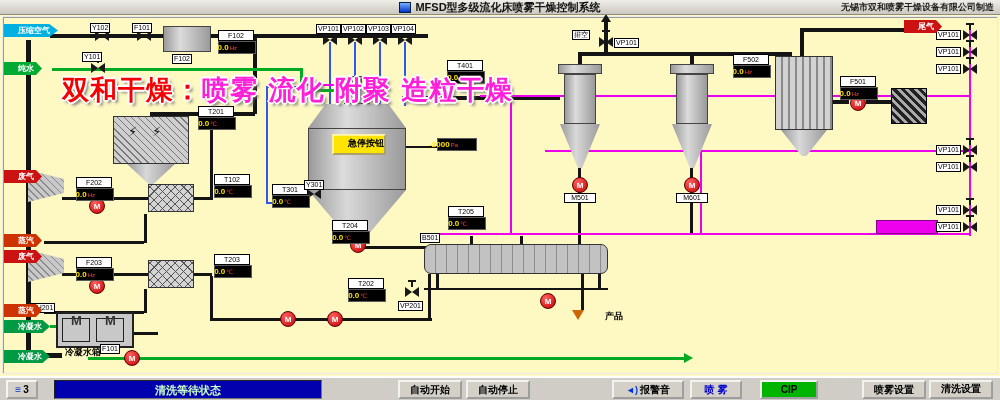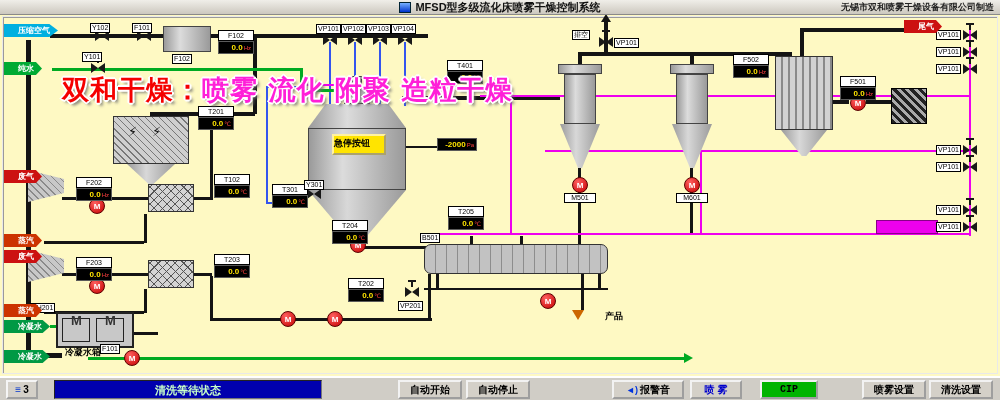--- a/index.html
+++ b/index.html
@@ -30,37 +30,37 @@
   .darkbox{background:repeating-linear-gradient(45deg,#222 0 3px,#aaa 3px 6px);border:1px solid #000;}
   .bolt{position:absolute;z-index:4;font-size:13px;color:#111;}
   
   .label{position:absolute;background:#fff;border:1px solid #000;font-size:7px;line-height:8px;
          padding:0 1px;white-space:nowrap;z-index:7;color:#000;}
   .label.plain{background:transparent;border:none;font-size:9px;font-weight:bold;}
   .label.motor{background:transparent;border:none;font-size:13px;font-weight:bold;color:#333;}
   .disp{position:absolute;z-index:7;}
   .disp .nm{display:block;background:#fff;border:1px solid #000;font-size:7px;line-height:9px;text-align:center;color:#000;}
   .disp .val{display:flex;justify-content:flex-end;align-items:center;background:#000;border:1px solid #5a5a5a;
-             height:11px;color:#ffe400;font-size:8px;font-weight:bold;padding:0 2px;}
+             height:11px;color:#ffe400;font-size:8px;font-weight:bold;padding:0 18px;}
   .disp .un{color:#ff4040;font-size:6px;margin-left:1px;font-weight:normal;}
   .valve{position:absolute;width:14px;height:10px;z-index:6;cursor:pointer;}
   .valve i{position:absolute;display:block;background:#181818;}
   .valve .vl{left:0;top:0;width:7px;height:10px;clip-path:polygon(0 0,100% 50%,0 100%);}
   .valve .vr{right:0;top:0;width:7px;height:10px;clip-path:polygon(100% 0,0 50%,100% 100%);}
   .valve .vs{left:6px;top:-5px;width:2px;height:5px;}
   .valve .vh{left:3px;top:-7px;width:8px;height:2px;}
   .pump{position:absolute;width:14px;height:14px;border-radius:50%;z-index:6;cursor:pointer;
         background:radial-gradient(circle at 35% 30%,#ff6060,#c40000);border:1px solid #5c0000;
         color:#fff;font-size:8px;font-weight:bold;display:flex;align-items:center;justify-content:center;}
   .pump .pl{position:absolute;top:15px;left:-9px;width:30px;text-align:center;background:#fff;
             border:1px solid #000;font-size:7px;line-height:8px;color:#000;font-weight:normal;}
   .stream{position:absolute;height:13px;color:#fff;font-weight:bold;font-size:8px;line-height:13px;
           padding-left:14px;z-index:7;clip-path:polygon(0 0,84% 0,100% 50%,84% 100%,0 100%);box-sizing:border-box;}
   .estop{position:absolute;left:332px;top:134px;width:50px;height:17px;z-index:8;background:#ffe400;
-         border:2px outset #fff2a0;font-size:9px;font-weight:bold;color:#000;text-align:left;
+         border:2px outset #fff2a0;font-size:9px;font-weight:bold;color:#000;text-align:right;
          line-height:14px;cursor:pointer;}
   .arrow{position:absolute;width:0;height:0;z-index:5;}
   .wm{position:absolute;left:62px;top:72px;z-index:40;font-size:27px;font-weight:bold;letter-spacing:1px;
       white-space:nowrap;font-family:"DejaVu Sans",sans-serif;
       text-shadow:2px 0 0 #fff,-2px 0 0 #fff,0 2px 0 #fff,0 -2px 0 #fff,
                   1px 1px 0 #fff,-1px -1px 0 #fff,1px -1px 0 #fff,-1px 1px 0 #fff,3px 3px 3px rgba(110,110,110,.9);}
   .wm .p1{color:#f50000;} .wm .p2{color:#ff1fd8;}
   
   .bottombar{position:absolute;left:0;top:376px;width:1000px;height:24px;background:#d0cdc6;
              border-top:2px solid #fff;z-index:60;}
@@ -475,24 +475,24 @@
         <button class="hbtn" style="left: 466px; width: 64px;">
           <span>自动停止</span>
         </button>
         <button class="hbtn" style="left: 612px; width: 72px;">
           <span class="spk">◄)</span>
           <span>报警音</span>
         </button>
         <button class="hbtn" style="left: 690px; width: 52px; color: rgb(0, 0, 204);">
           <span>喷 雾</span>
         </button>
-        <button class="hbtn" style="left: 760px; width: 58px; background: rgb(0, 180, 0); font-family: Liberation Mono, monospace;">
+        <button class="hbtn" style="left: 760px; width: 58px; background: rgb(0, 180, 0);">
           <span>CIP</span>
         </button>
         <button class="hbtn" style="left: 862px; width: 64px;">
           <span>喷雾设置</span>
         </button>
-        <button class="hbtn" style="left: 929px; width: 64px;">
+        <button class="hbtn" style="left: 929px; width: 64px; align-items: flex-end;">
           <span>清洗设置</span>
         </button>
       </div>
   </div>
 </div>
 
 </body></html>

